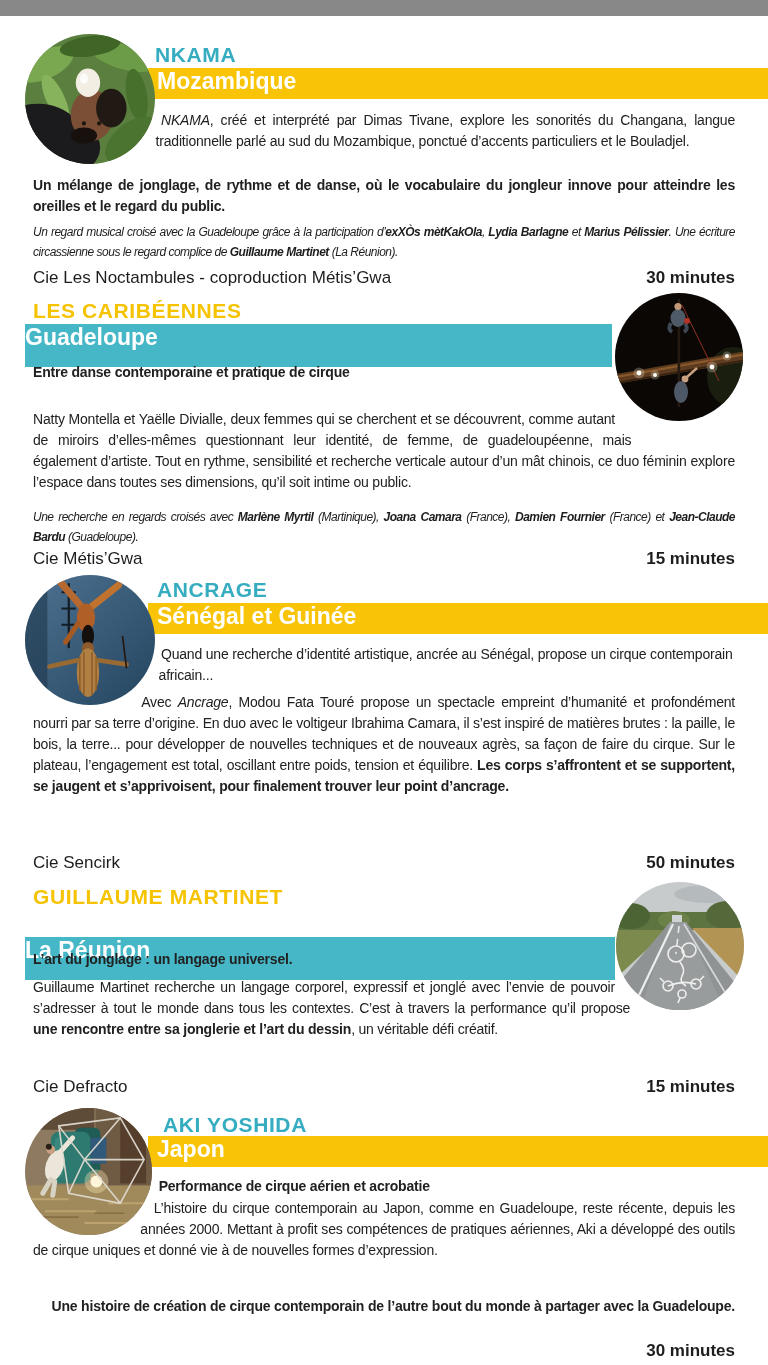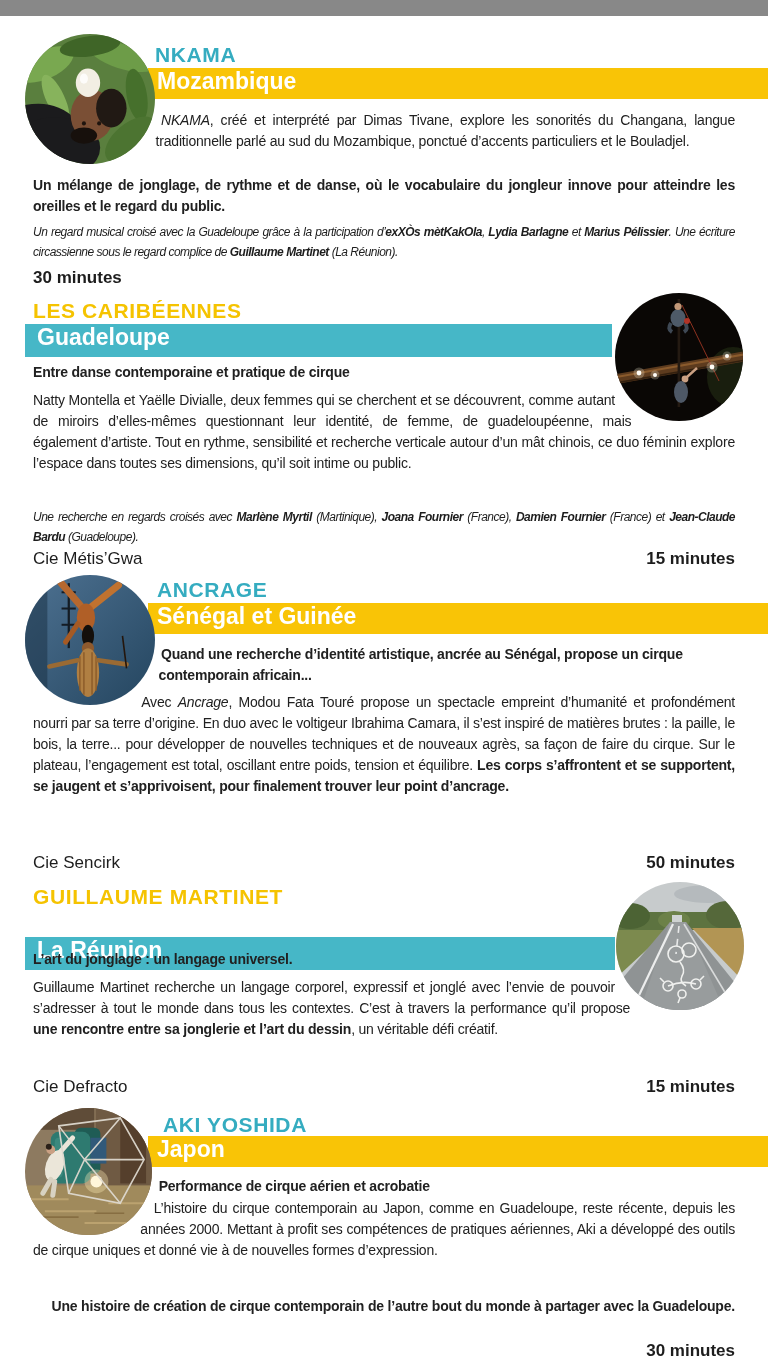--- a/index.html
+++ b/index.html
@@ -10,25 +10,25 @@
   *{margin:0;padding:0;box-sizing:border-box;}
   html,body{background:#888;}
   body{font-family:"Liberation Sans", sans-serif;}
   #page{position:relative;width:768px;height:1365px;background:#ffffff;overflow:hidden;margin:16px auto;}
   .abs{position:absolute;}
   .title{font-weight:700;font-size:21px;letter-spacing:.6px;white-space:nowrap;}
   .t-teal{color:var(--teal-title);}
   .t-yellow{color:var(--yellow-title);}
   .banner{position:absolute;display:flex;align-items:flex-start;color:#fff;font-weight:700;font-size:23px;}
   .banner.yellow{background:var(--yellow);height:31px;padding-left:9px;}
-  .banner.teal{background:var(--teal);height:33px;padding-left:12px;}
+  .banner.teal{background:var(--teal);height:43px;padding-left:0;}
   .photo{position:absolute;border-radius:50%;overflow:hidden;z-index:5;}
   .photo svg{display:block;width:100%;height:100%;}
   .body{font-size:14px;line-height:21px;letter-spacing:-0.2px;color:var(--ink);text-align:justify;}
-  .bold{font-weight:700;}
+  .bold{font-weight:400;}
   .credit{font-size:12px;line-height:20px;letter-spacing:-0.5px;font-style:italic;color:#1d1d1d;text-align:justify;}
   .footer{display:flex;justify-content:space-between;align-items:baseline;font-size:17px;color:#1d1d1d;}
   .duration{font-weight:700;white-space:nowrap;}
   .sp-l{float:left;}
   .sp-r{float:right;}
   .b{font-weight:700;}
   .i{font-style:italic;}
   .subtitle{font-weight:700;font-size:14px;letter-spacing:-0.2px;color:var(--ink);}
 </style>
 </head>
@@ -64,20 +64,21 @@
     <div class="abs body" style="left:33px;top:94px;width:702px">
       <span class="sp-l" style="width:128px;height:64px;shape-outside:circle(73px at 57px -11px)"></span><span><span class="i">NKAMA</span><span>, créé et interprété par Dimas Tivane, explore les sonorités du Changana, langue traditionnelle parlé au sud du Mozambique, ponctué d’accents particuliers et le Bouladjel.</span></span>
     </div>
     <div class="abs body" style="left:33px;top:159px;width:702px">
       <span><span class="b">Un mélange de jonglage, de rythme et de danse, où le vocabulaire du jongleur innove pour atteindre les oreilles et le regard du public.</span></span>
     </div>
     <div class="abs credit" style="left:33px;top:206px;width:702px">
       <span><span>Un regard musical croisé avec la Guadeloupe grâce à la participation d’</span><span class="b">exXÒs mètKakOla</span><span>, </span><span class="b">Lydia Barlagne</span><span> et </span><span class="b">Marius Pélissier</span><span>. Une écriture circassienne sous le regard complice de </span><span class="b">Guillaume Martinet</span><span> (La Réunion).</span></span>
     </div>
     <div class="abs footer" style="left:33px;top:252px;width:702px">
+      <span>Cie Les Noctambules - coproduction Métis’Gwa</span>
       <span class="duration">30 minutes</span>
     </div>
   </section>
 
   <section>
     <h2 class="abs title t-yellow" style="left:33px;top:283px">LES CARIBÉENNES</h2>
     <div class="banner teal" style="left:25px;top:308px;width:587px">
       <span>Guadeloupe</span>
     </div>
     <div class="photo" style="left:615px;top:277px;width:128px;height:128px">
@@ -106,25 +107,25 @@
         </g>
         <g fill="#fff8e0" opacity=".25">
           <circle cx="24" cy="80" r="5.5"></circle>
             <circle cx="40" cy="82" r="4.5"></circle>
           <circle cx="97" cy="74" r="5.5"></circle>
             <circle cx="112" cy="63" r="4.5"></circle>
         </g>
       </svg>
     </div>
     <div class="abs subtitle" style="left:33px;top:348px;width:570px">Entre danse contemporaine et pratique de cirque</div>
-    <div class="abs body" style="left:33px;top:374px;width:702px">
+    <div class="abs body" style="left:33px;top:393px;width:702px">
       <span class="sp-r" style="width:128px;height:34px;shape-outside:circle(72px at 72px -33px)"></span><span><span>Natty Montella et Yaëlle Divialle, deux femmes qui se cherchent et se découvrent, comme autant de miroirs d’elles-mêmes questionnant leur identité, de femme, de guadeloupéenne, mais également d’artiste. Tout en rythme, sensibilité et recherche verticale autour d’un mât chinois, ce duo féminin explore l’espace dans toutes ses dimensions, qu’il soit intime ou public.</span></span>
     </div>
     <div class="abs credit" style="left:33px;top:491px;width:702px">
-      <span><span>Une recherche en regards croisés avec </span><span class="b">Marlène Myrtil</span><span> (Martinique), </span><span class="b">Joana Fournier</span><span> (France), </span><span class="b">Damien Fournier</span><span> (France) et </span><span class="b">Jean-Claude Bardu</span><span> (Guadeloupe).</span></span>
+      <span><span>Une recherche en regards croisés avec </span><span class="b">Marlène Myrtil</span><span> (Martinique), </span><span class="b">Joana Camara</span><span> (France), </span><span class="b">Damien Fournier</span><span> (France) et </span><span class="b">Jean-Claude Bardu</span><span> (Guadeloupe).</span></span>
     </div>
     <div class="abs footer" style="left:33px;top:533px;width:702px">
       <span>Cie Métis’Gwa</span>
       <span class="duration">15 minutes</span>
     </div>
   </section>
 
   <section>
     <h2 class="abs title t-teal" style="left:157px;top:562px">ANCRAGE</h2>
     <div class="banner yellow" style="left:148px;top:587px;width:620px">

